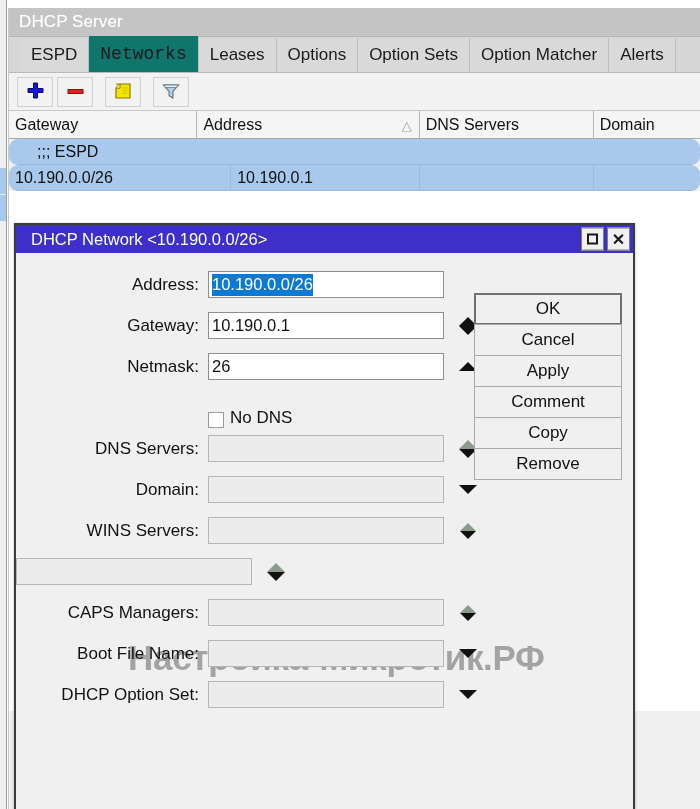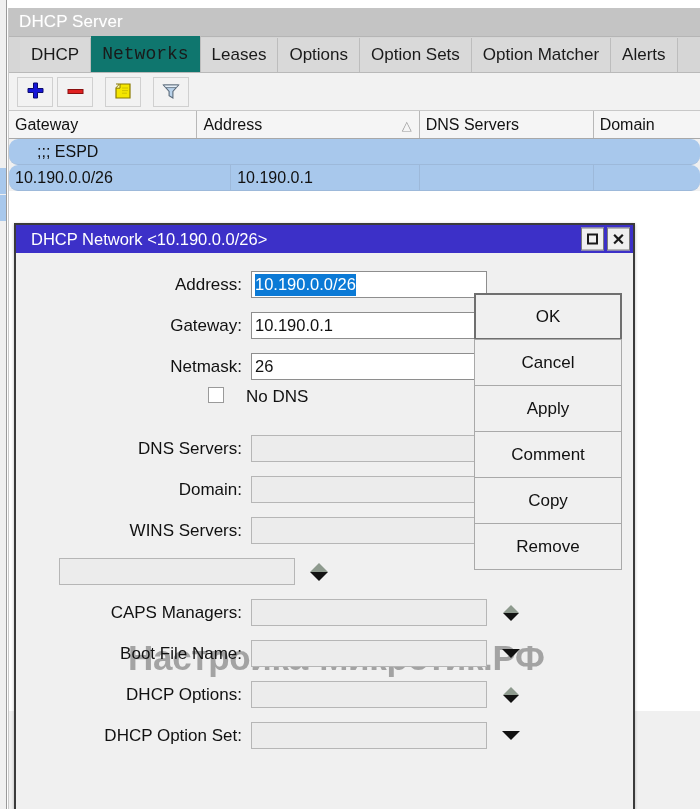--- a/index.html
+++ b/index.html
@@ -215,21 +215,20 @@
   
   .form {
     position: relative;
     z-index: 6;
     padding-left: 0;
   }
   .frow {
     display: flex;
     align-items: center;
     height: 41px;
-    padding-left: 43px;
   }
   .flabel {
     width: 192px;
     text-align: right;
     padding-right: 9px;
     font-size: 17px;
     color: #111;
     white-space: nowrap;
   }
   .finput {
@@ -268,23 +267,23 @@
   }
   .ar.up   { border-bottom: 9px solid #111; }
   .ar.down { border-top: 9px solid #111; }
   .ar.up.gray   { border-bottom-color: #8e9a8e; }
   .ar.sm { border-left-width: 8px; border-right-width: 8px; }
   .ar.sm.up { border-bottom-width: 8px; }
   .ar.sm.down { border-top-width: 8px; }
 
   
   .cbrow {
-    display: flex; align-items: flex-start;
+    display: flex; align-items: flex-end;
     height: 41px;
-    position: relative; z-index: 6; gap: 16px;
+    position: relative; z-index: 6;
   }
   .cbox {
     margin-left: 192px;
     width: 16px; height: 16px;
     background: #ffffff;
     border: 1px solid #9a9a9a;
     cursor: pointer;
   }
   .cblabel {
     margin-left: 6px;
@@ -294,21 +293,21 @@
   }
 
   
   .btncol {
     position: absolute;
     left: 458px; top: 40px;
     width: 148px;
     z-index: 6;
   }
   .dbtn {
-    width: 148px; height: 47px;
+    width: 148px; height: 32px;
     background: #f0f0f0;
     border: 1px solid #a9a9a9;
     display: flex; align-items: center; justify-content: center;
     font-size: 17px; color: #111;
     cursor: pointer;
     margin-bottom: -1px;
   }
   .dbtn.primary { border: 2px solid #6f6f6f; }
 </style>
 </head>
@@ -326,21 +325,21 @@
   <div class="bg-win-line" style="top:681px;"></div>
 
   <div class="main-window">
 
     <div class="win-titlebar">
       <span class="title">DHCP Server</span>
     </div>
 
     <div class="tabstrip">
       <div class="tab">
-          <span>DHCP</span>
+          <span>ESPD</span>
         </div>
       <div class="tab active">
           <span>Networks</span>
         </div>
       <div class="tab">
           <span>Leases</span>
         </div>
       <div class="tab">
           <span>Options</span>
         </div>
@@ -532,30 +531,20 @@
         <div class="frow">
           <div class="flabel">Boot File Name:</div>
           <div class="finput dis">
             <span></span>
           </div>
           <div class="spin">
             <span class="ar down"></span>
           </div>
         </div>
 
-        <div class="frow">
-          <div class="flabel">DHCP Options:</div>
-          <div class="finput dis">
-            <span></span>
-          </div>
-          <div class="spin">
-            <span class="ar sm up gray"></span>
-            <span class="ar sm down"></span>
-          </div>
-        </div>
 
         <div class="frow">
           <div class="flabel">DHCP Option Set:</div>
           <div class="finput dis">
             <span></span>
           </div>
           <div class="spin">
             <span class="ar down"></span>
           </div>
         </div>

